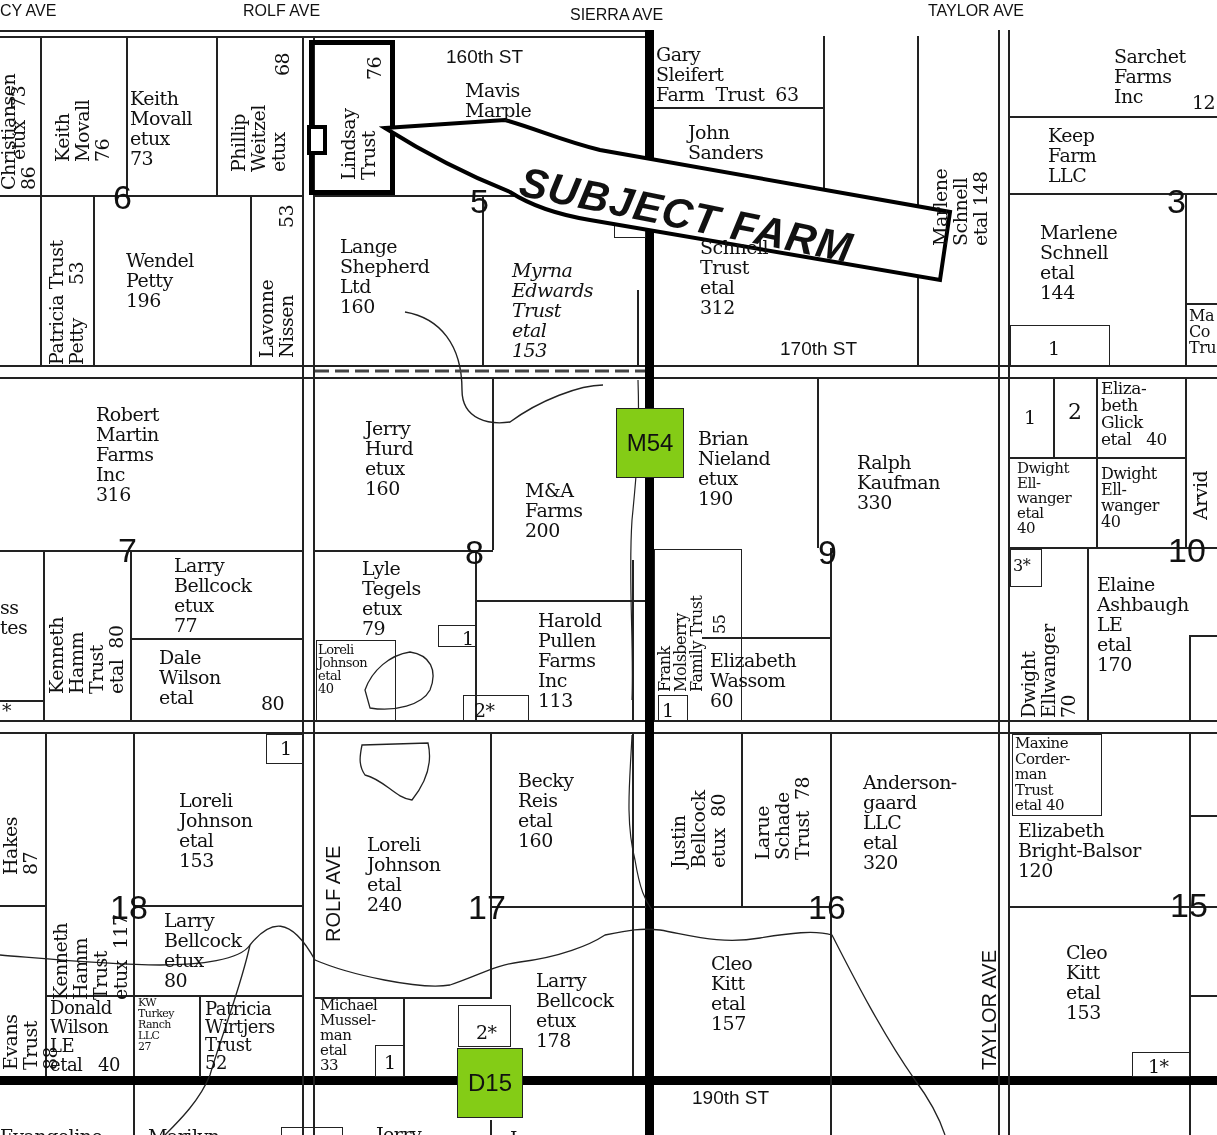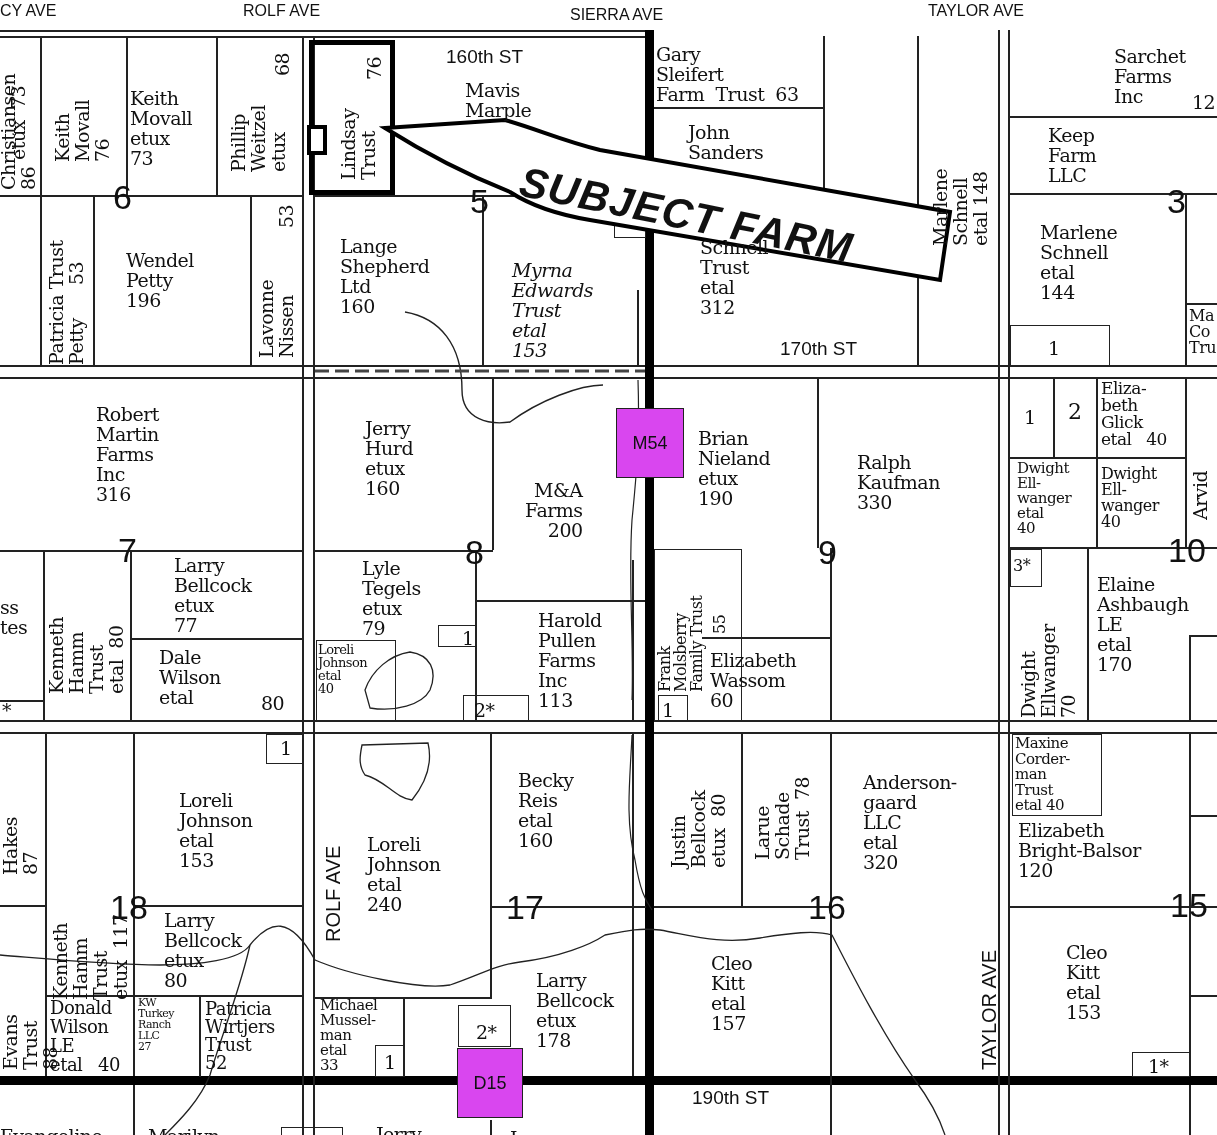--- a/index.html
+++ b/index.html
@@ -6,21 +6,21 @@
   body { width:1217px; height:1135px; position:relative; overflow:hidden; font-family:"DejaVu Serif", serif; color:#111; }
   .road-label { position:absolute; font-family:"Liberation Sans", sans-serif; font-size:16px; color:#111; white-space:nowrap; }
   .line { position:absolute; background:#222; }
   .thick { background:#000; }
   .box { position:absolute; border:1.5px solid #222; box-sizing:border-box; }
   .lbl { position:absolute; font-family:"DejaVu Serif", serif; font-size:19px; line-height:20px; white-space:pre; letter-spacing:-0.5px; }
   .sm { font-size:13px; line-height:13px; }
   .xs { font-size:11px; line-height:11px; }
   .vert { transform-origin:left top; transform:rotate(-90deg); }
   .sec { position:absolute; font-family:"Liberation Sans", sans-serif; font-size:34px; line-height:34px; }
-  .shield { position:absolute; border:1.5px solid #222; background:#d946ef; font-family:"Liberation Sans", sans-serif; font-size:18px; display:flex; align-items:center; justify-content:center; box-sizing:border-box; }
+  .shield { position:absolute; border:1.5px solid #222; background:#84cc16; font-family:"Liberation Sans", sans-serif; font-size:24px; display:flex; align-items:center; justify-content:center; box-sizing:border-box; }
   svg.overlay { position:absolute; left:0; top:0; }
 </style>
 </head>
 <body>
 
 <div class="road-label" style="left:0;top:2px;">CY AVE</div>
 <div class="road-label" style="left:243px;top:2px;">ROLF AVE</div>
 <div class="road-label" style="left:570px;top:6px;">SIERRA AVE</div>
 <div class="road-label" style="left:928px;top:2px;">TAYLOR AVE</div>
 
@@ -158,21 +158,21 @@
 <div class="shield" style="left:457px;top:1048px;width:66px;height:70px;">D15</div>
 
 <div class="sec" style="left:113px;top:180px;">6</div>
 <div class="sec" style="left:470px;top:184px;">5</div>
 <div class="sec" style="left:1167px;top:184px;">3</div>
 <div class="sec" style="left:118px;top:533px;">7</div>
 <div class="sec" style="left:465px;top:535px;">8</div>
 <div class="sec" style="left:818px;top:535px;">9</div>
 <div class="sec" style="left:1168px;top:533px;">10</div>
 <div class="sec" style="left:110px;top:890px;">18</div>
-<div class="sec" style="left:468px;top:890px;margin-left:38px;">17</div>
+<div class="sec" style="left:468px;top:890px;">17</div>
 <div class="sec" style="left:808px;top:890px;">16</div>
 <div class="sec" style="left:1170px;top:888px;">15</div>
 
 <div class="lbl vert" style="left:-2px;top:190px;">Christiansen
 86</div>
 <div class="lbl vert" style="left:8px;top:160px;">etux  73</div>
 <div class="lbl vert" style="left:52px;top:162px;">Keith
 Movall
 76</div>
 <div class="lbl" style="left:130px;top:88px;">Keith
@@ -254,21 +254,21 @@
 77</div>
 <div class="lbl" style="left:159px;top:647px;">Dale
 Wilson
 etal</div>
 <div class="lbl" style="left:261px;top:693px;">80</div>
 
 <div class="lbl" style="left:365px;top:418px;">Jerry
 Hurd
 etux
 160</div>
-<div class="lbl" style="left:525px;top:480px;text-align:right;">M&amp;A
+<div class="lbl" style="left:525px;top:480px;">M&amp;A
 Farms
 200</div>
 <div class="lbl" style="left:362px;top:558px;">Lyle
 Tegels
 etux
 79</div>
 <div class="lbl sm" style="left:318px;top:643px;">Loreli
 Johnson
 etal
 40</div>

